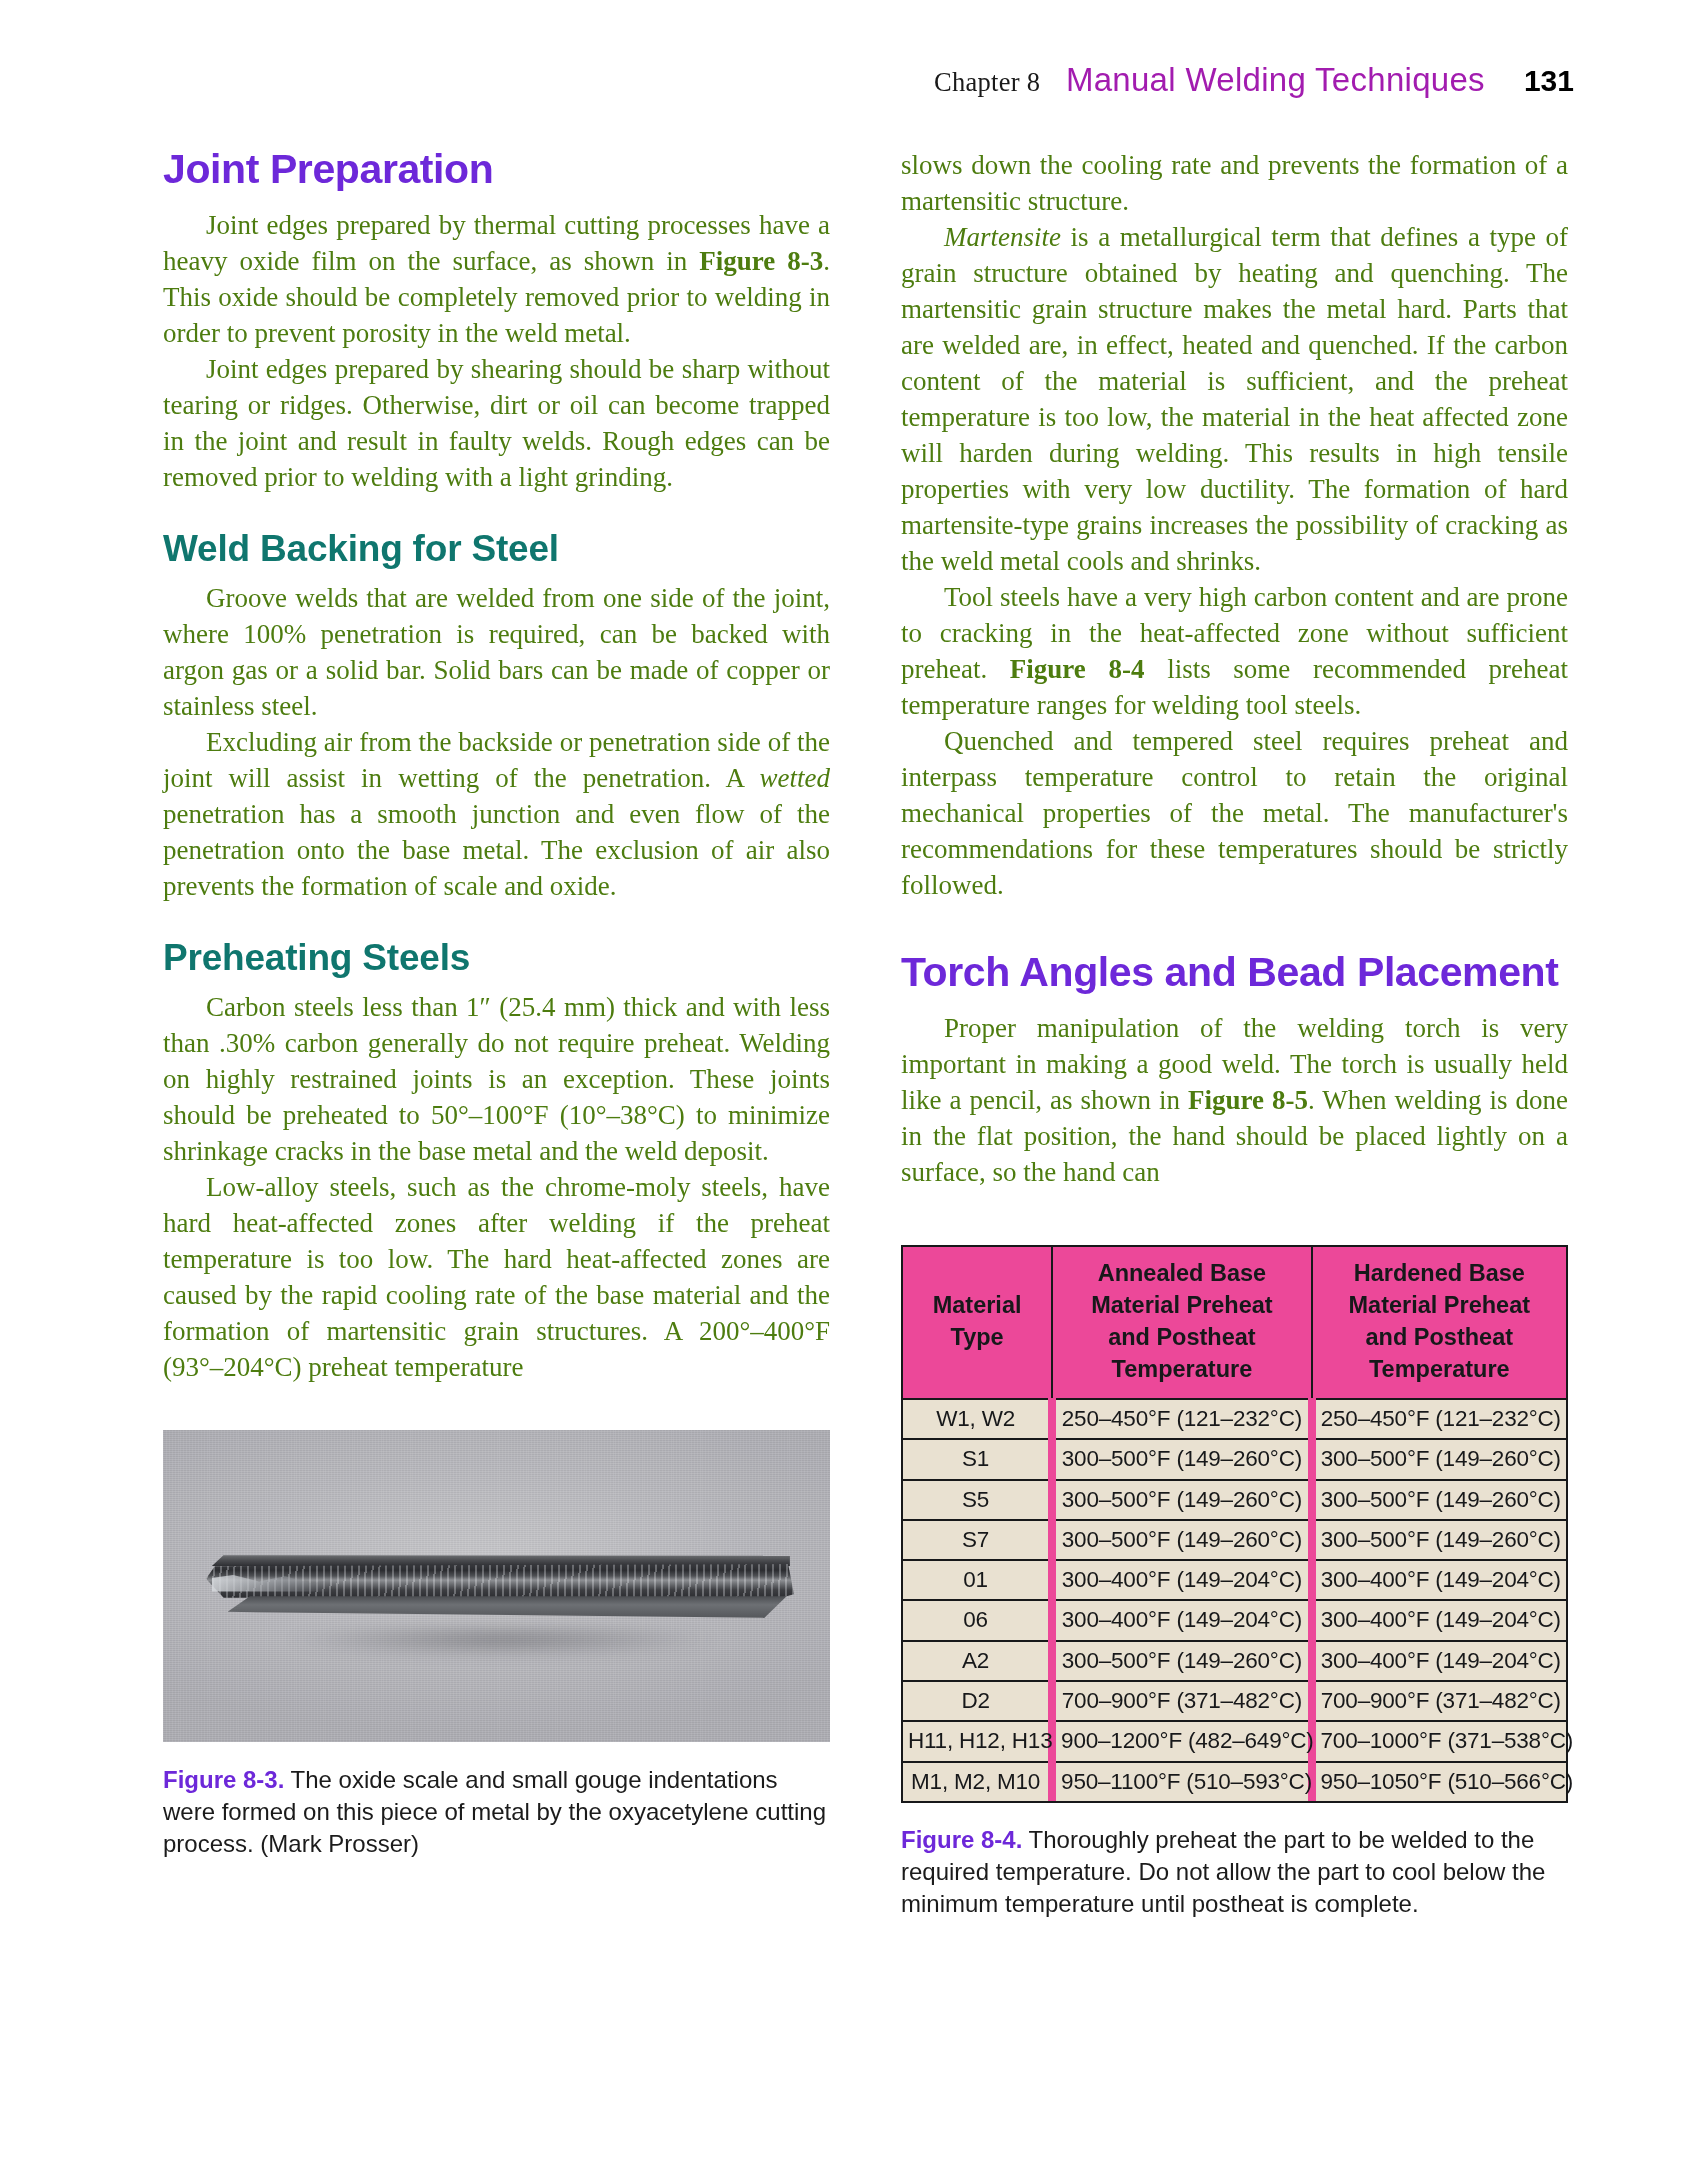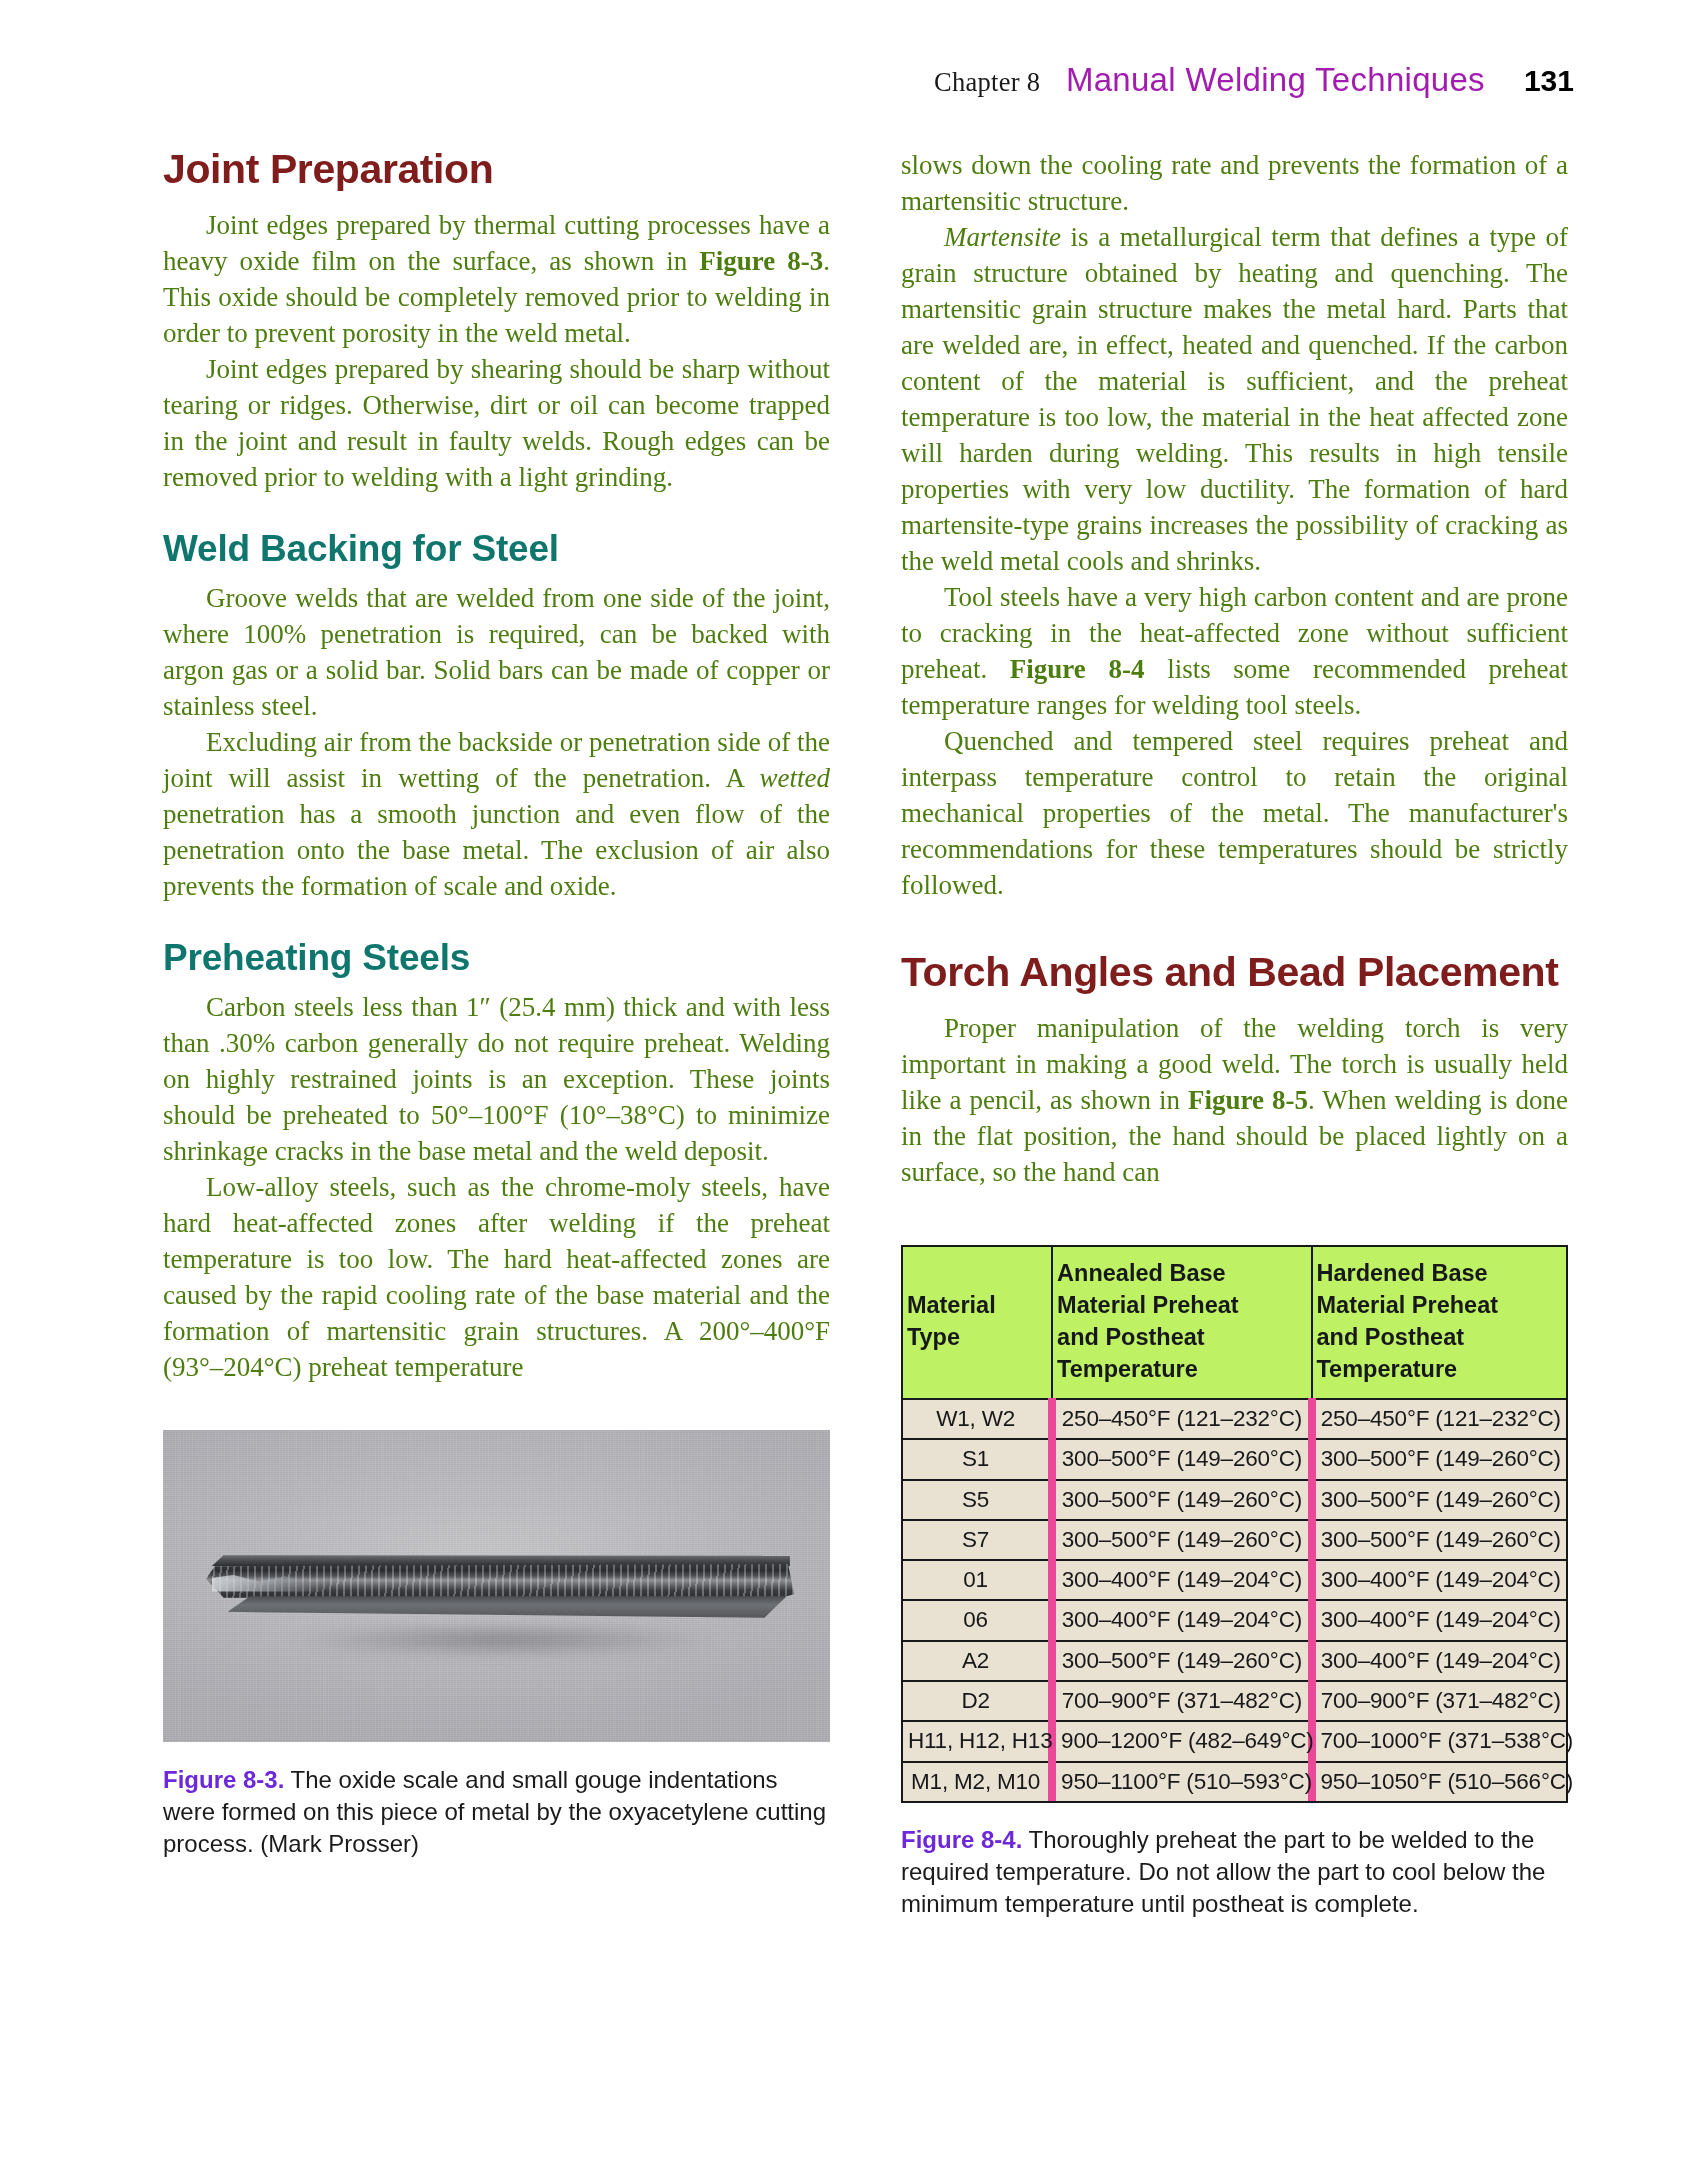--- a/index.html
+++ b/index.html
@@ -56,21 +56,21 @@
     gap: 71px;
   }
   .col { width: 667px; }
 
   
   h1.major {
     font-family: "Liberation Sans", sans-serif;
     font-weight: bold;
     font-size: 41px;
     line-height: 1.12;
-    color: #7f1d1d;
+    color: #6d28d9;
     margin: 0 0 13.7px 0;
     letter-spacing: -0.4px;
   }
   h2.sub {
     font-family: "Liberation Sans", sans-serif;
     font-weight: bold;
     font-size: 37px;
     line-height: 1.15;
     color: #0f766e;
     margin: 33px 0 9.8px 0;
@@ -210,30 +210,30 @@
     background: #e9e1d1;
     box-sizing: border-box;
   }
   table.preheat {
     border-collapse: collapse;
     width: 100%;
     table-layout: fixed;
     font-family: "Liberation Sans", sans-serif;
   }
   table.preheat th {
-    background: #bef264;
+    background: #ec4899;
     color: #17181a;
     font-weight: bold;
     font-size: 23.5px;
     line-height: 32px;
     padding: 10.8px 3.9px 12.7px 3.9px;
     border-right: 2px solid #17181a;
     border-bottom: 2.9px solid #17181a;
     vertical-align: middle;
-    text-align: left;
+    text-align: center;
   }
   table.preheat th:last-child { border-right: none; }
   table.preheat td {
     background: #e9e1d1;
     color: #17181a;
     font-size: 22.5px;
     line-height: 25.5px;
     padding: 5.9px 4.9px 6.9px 4.9px;
     border-right: 8px solid #ec4899;
     border-bottom: 2px solid #17181a;

